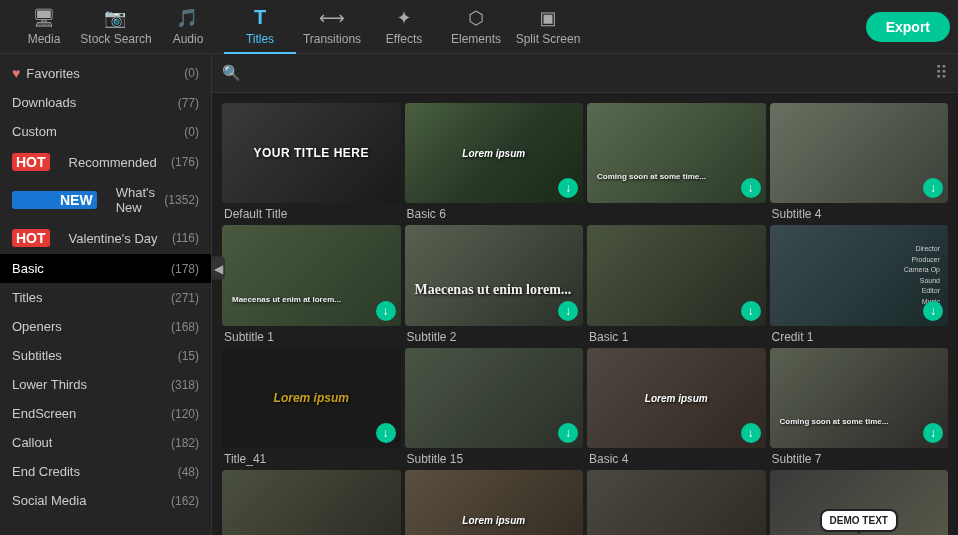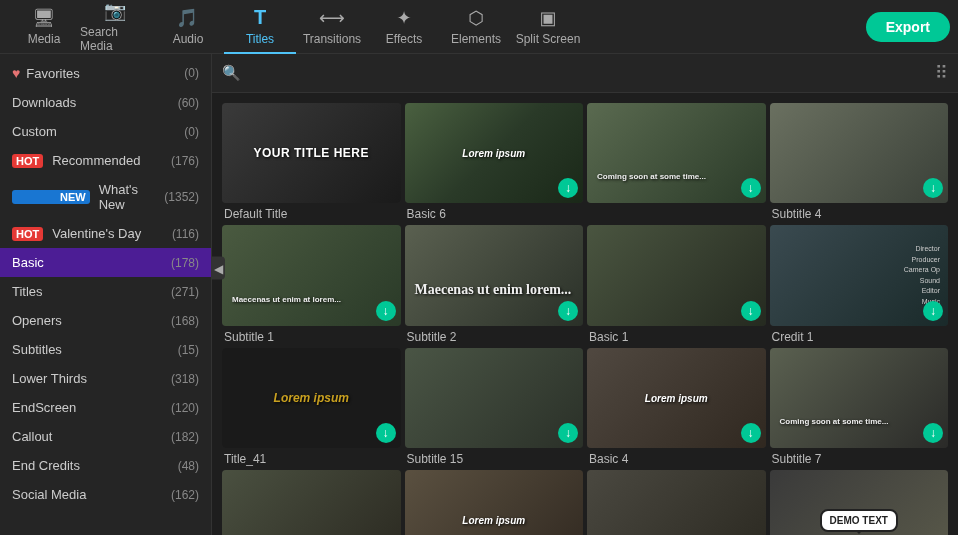--- a/index.html
+++ b/index.html
@@ -64,37 +64,37 @@
       padding-top: 4px;
     }
     .sidebar-item {
       display: flex;
       align-items: center;
       padding: 7px 12px;
       cursor: pointer;
       justify-content: space-between;
       border-radius: 0;
     }
-    .sidebar-item.active { background: #4c1d95; color: #fff; }
+    .sidebar-item.active { background: #000000; color: #fff; }
     .sidebar-item-left {
       display: flex;
       align-items: center;
       gap: 6px;
     }
     .sidebar-count {
       color: #888;
       font-size: 12px;
     }
     .badge {
-      font-size: 11px;
+      font-size: 14px;
       font-weight: bold;
       color: #fff;
       padding: 1px 4px;
       border-radius: 3px;
-      margin-right: 3px;
+      margin-right: 13px;
     }
     .badge-hot { background: #e53935; }
     .badge-new { background: #1976d2; padding-left: 48px; }
     .heart-icon { color: #e57373; font-size: 14px; }
 
     
     .content {
       flex: 1;
       display: flex;
       flex-direction: column;
@@ -248,21 +248,21 @@
 </head>
 <body>
 
 <div class="top-nav">
   <div class="nav-item">
     <span class="nav-icon">🖥</span>
     <span>Media</span>
   </div>
   <div class="nav-item">
     <span class="nav-icon">📷</span>
-    <span>Search Media</span>
+    <span>Stock Search</span>
   </div>
   <div class="nav-item">
     <span class="nav-icon">🎵</span>
     <span>Audio</span>
   </div>
   <div class="nav-item active">
     <span class="nav-icon" style="font-size:20px;font-weight:bold;color:#4fc3f7;">T</span>
     <span>Titles</span>
   </div>
   <div class="nav-item">
@@ -291,21 +291,21 @@
       <div class="sidebar-item-left">
         <span class="heart-icon">♥</span>
         <span>Favorites</span>
       </div>
       <span class="sidebar-count">(0)</span>
     </div>
     <div class="sidebar-item">
       <div class="sidebar-item-left">
         <span>Downloads</span>
       </div>
-      <span class="sidebar-count">(60)</span>
+      <span class="sidebar-count">(77)</span>
     </div>
     <div class="sidebar-item">
       <div class="sidebar-item-left">
         <span>Custom</span>
       </div>
       <span class="sidebar-count">(0)</span>
     </div>
     <div class="sidebar-item">
       <div class="sidebar-item-left">
         <span class="badge badge-hot">HOT</span>

